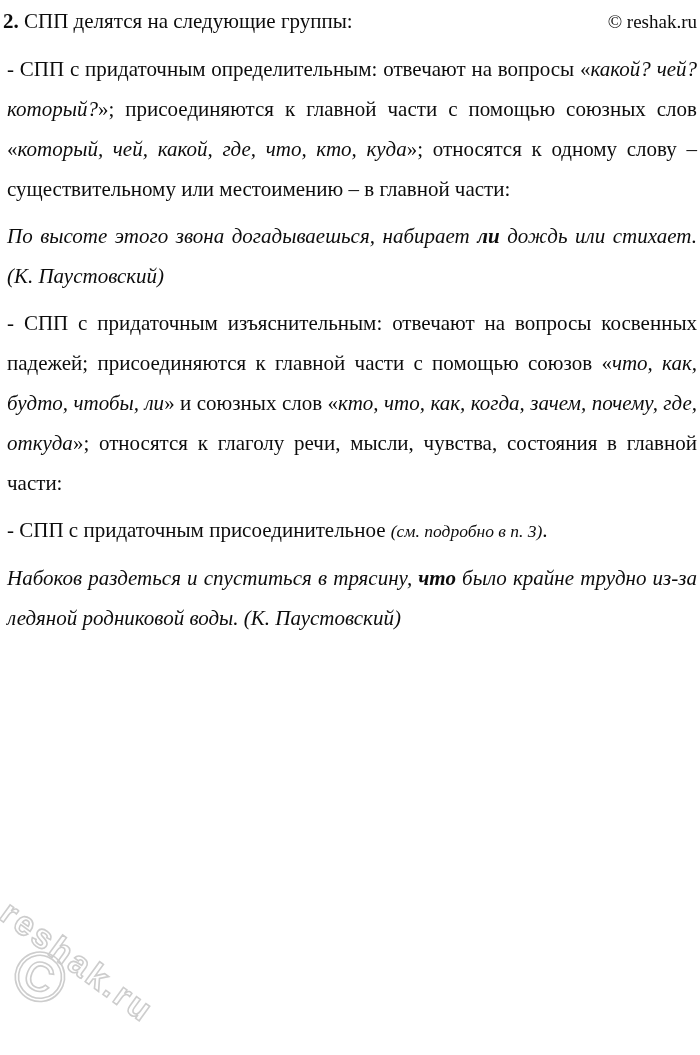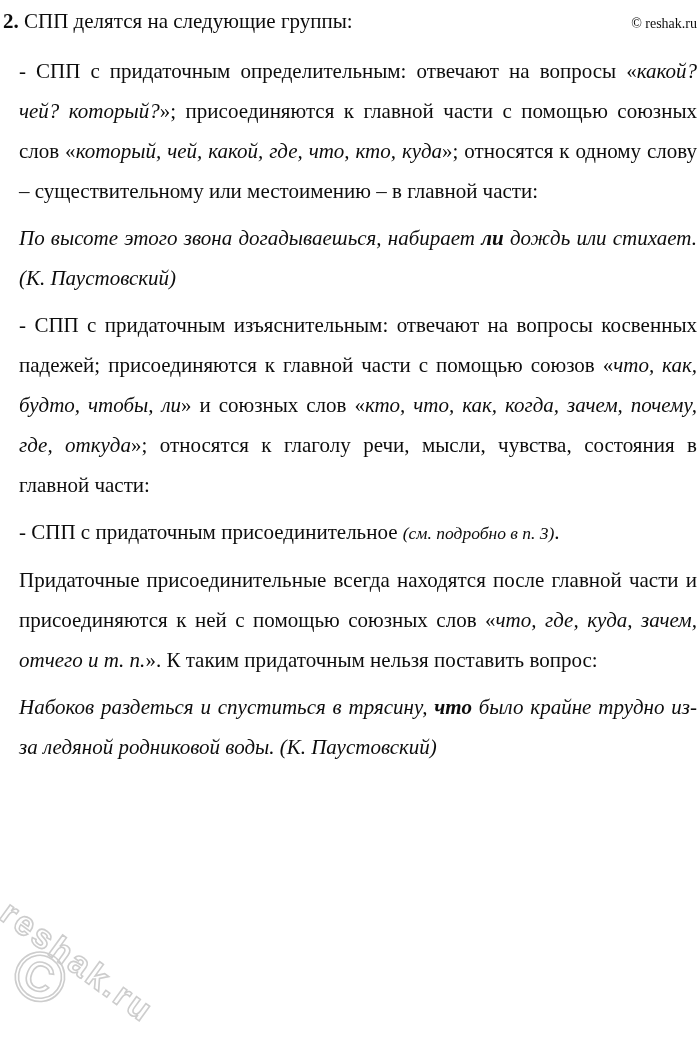--- a/index.html
+++ b/index.html
@@ -18,28 +18,28 @@
     z-index: 1;
     padding: 1px 3px 0 3px;
   }
   .topline {
     display: flex;
     justify-content: space-between;
     align-items: baseline;
     margin-bottom: 7px;
   }
   .para {
-    margin: 0 0 7px 16px;
+    margin: 0 0 7px 4px;
     font-size: 21px;
     line-height: 40px;
     text-align: justify;
   }
   .para.heading { margin: 0; text-align: right; }
   .copyright {
-    font-size: 14px;
+    font-size: 19px;
     line-height: 40px;
     white-space: nowrap;
   }
   .b { font-weight: bold; }
   .i { font-style: italic; }
   .small { font-size: 17.5px; font-style: italic; }
   
   .watermark { position: absolute; inset: 0; z-index: 0; }
   .wm-text {
     position: absolute;
@@ -80,18 +80,17 @@
   <div class="content">
     <div class="topline">
       <p class="para heading"><span class="b">2.</span><span> СПП делятся на следующие группы:</span></p>
       <span class="copyright">© reshak.ru</span>
     </div>
     <div>
         <p class="para"><span>- СПП с придаточным определительным: отвечают на вопросы «</span><span class="i">какой? чей? который?</span><span>»; присоединяются к главной части с помощью союзных слов «</span><span class="i">который, чей, какой, где, что, кто, куда</span><span>»; относятся к одному слову – существительному или местоимению – в главной части:</span></p>
         <p class="para"><span class="i">По высоте этого звона догадываешься, набирает </span><span class="b i">ли</span><span class="i"> дождь или стихает. (К. Паустовский)</span></p>
         <p class="para"><span>- СПП с придаточным изъяснительным: отвечают на вопросы косвенных падежей; присоединяются к главной части с помощью союзов «</span><span class="i">что, как, будто, чтобы, ли</span><span>» и союзных слов «</span><span class="i">кто, что, как, когда, зачем, почему, где, откуда</span><span>»; относятся к глаголу речи, мысли, чувства, состояния в главной части:</span></p>
         <p class="para"><span>- СПП с придаточным присоединительное </span><span class="i small">(см. подробно в п. 3)</span><span>.</span></p>
-        <p class="para"><span>Придаточные присоединительные всегда находятся после главной части и присоединяются к ней с помощью союзных слов «</span><span class="i">что, где, куда, зачем, отчего и т. п.</span><span>». К таким придаточным нельзя поставить вопрос:</span></p>
         <p class="para"><span class="i">Набоков раздеться и спуститься в трясину, </span><span class="b i">что</span><span class="i"> было крайне трудно из-за ледяной родниковой воды. (К. Паустовский)</span></p>
       </div>
   </div>
 
 </div>
 
 </body></html>

